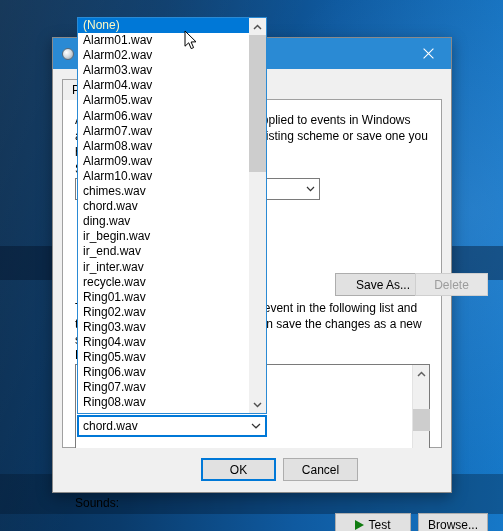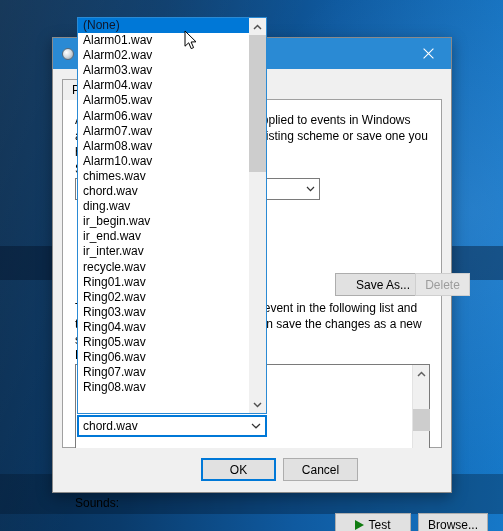--- a/index.html
+++ b/index.html
@@ -141,21 +141,21 @@
     height: 23px;
     background: #e1e1e1;
     border: 1px solid #adadad;
     font-size: 12px; color: #000;
     display: flex; align-items: center; justify-content: center;
     cursor: default;
     font-family: "Liberation Sans", sans-serif;
   }
   .btn.disabled { color: #9c9c9c; background: #e6e6e6; border-color: #cfcfcf; }
   #saveas-btn { left: 272px; top: 173px; width: 96px; }
-  #delete-btn { left: 352px; top: 173px; width: 55px; }
+  #delete-btn { left: 352px; top: 173px; width: 73px; }
 
   #events-desc { top: 200px; }
   #events-label { left: 12px; top: 248px; }
   #events-list {
     position: absolute;
     left: 12px; top: 264px; width: 355px; height: 100px;
     background: #ffffff;
     border: 1px solid #7a7a7a;
   }
   #events-list .sb {
@@ -238,21 +238,21 @@
     height: 15.1px;
     line-height: 15.1px;
     padding-left: 5px;
     font-size: 12px;
     color: #000;
     white-space: nowrap;
     cursor: default;
   }
   .dd-item.selected {
     background: #0078d7;
-    color: #0f172a;
+    color: #fef9c3;
   }
   #dd-scroll {
     position: absolute; right: 0; top: 0; width: 17px; bottom: 0;
     background: #f0f0f0;
   }
   #dd-scroll .arr {
     position: absolute; left: 0; width: 17px; height: 17px;
     display: flex; align-items: center; justify-content: center;
     color: #505050;
     background: #f0f0f0;
@@ -389,20 +389,21 @@
     <div id="dd-items">
         <div class="dd-item selected">(None)</div>
         <div class="dd-item">Alarm01.wav</div>
         <div class="dd-item">Alarm02.wav</div>
         <div class="dd-item">Alarm03.wav</div>
         <div class="dd-item">Alarm04.wav</div>
         <div class="dd-item">Alarm05.wav</div>
         <div class="dd-item">Alarm06.wav</div>
         <div class="dd-item">Alarm07.wav</div>
         <div class="dd-item">Alarm08.wav</div>
+        <div class="dd-item">Alarm09.wav</div>
         <div class="dd-item">Alarm10.wav</div>
         <div class="dd-item">chimes.wav</div>
         <div class="dd-item">chord.wav</div>
         <div class="dd-item">ding.wav</div>
         <div class="dd-item">ir_begin.wav</div>
         <div class="dd-item">ir_end.wav</div>
         <div class="dd-item">ir_inter.wav</div>
         <div class="dd-item">recycle.wav</div>
         <div class="dd-item">Ring01.wav</div>
         <div class="dd-item">Ring02.wav</div>

